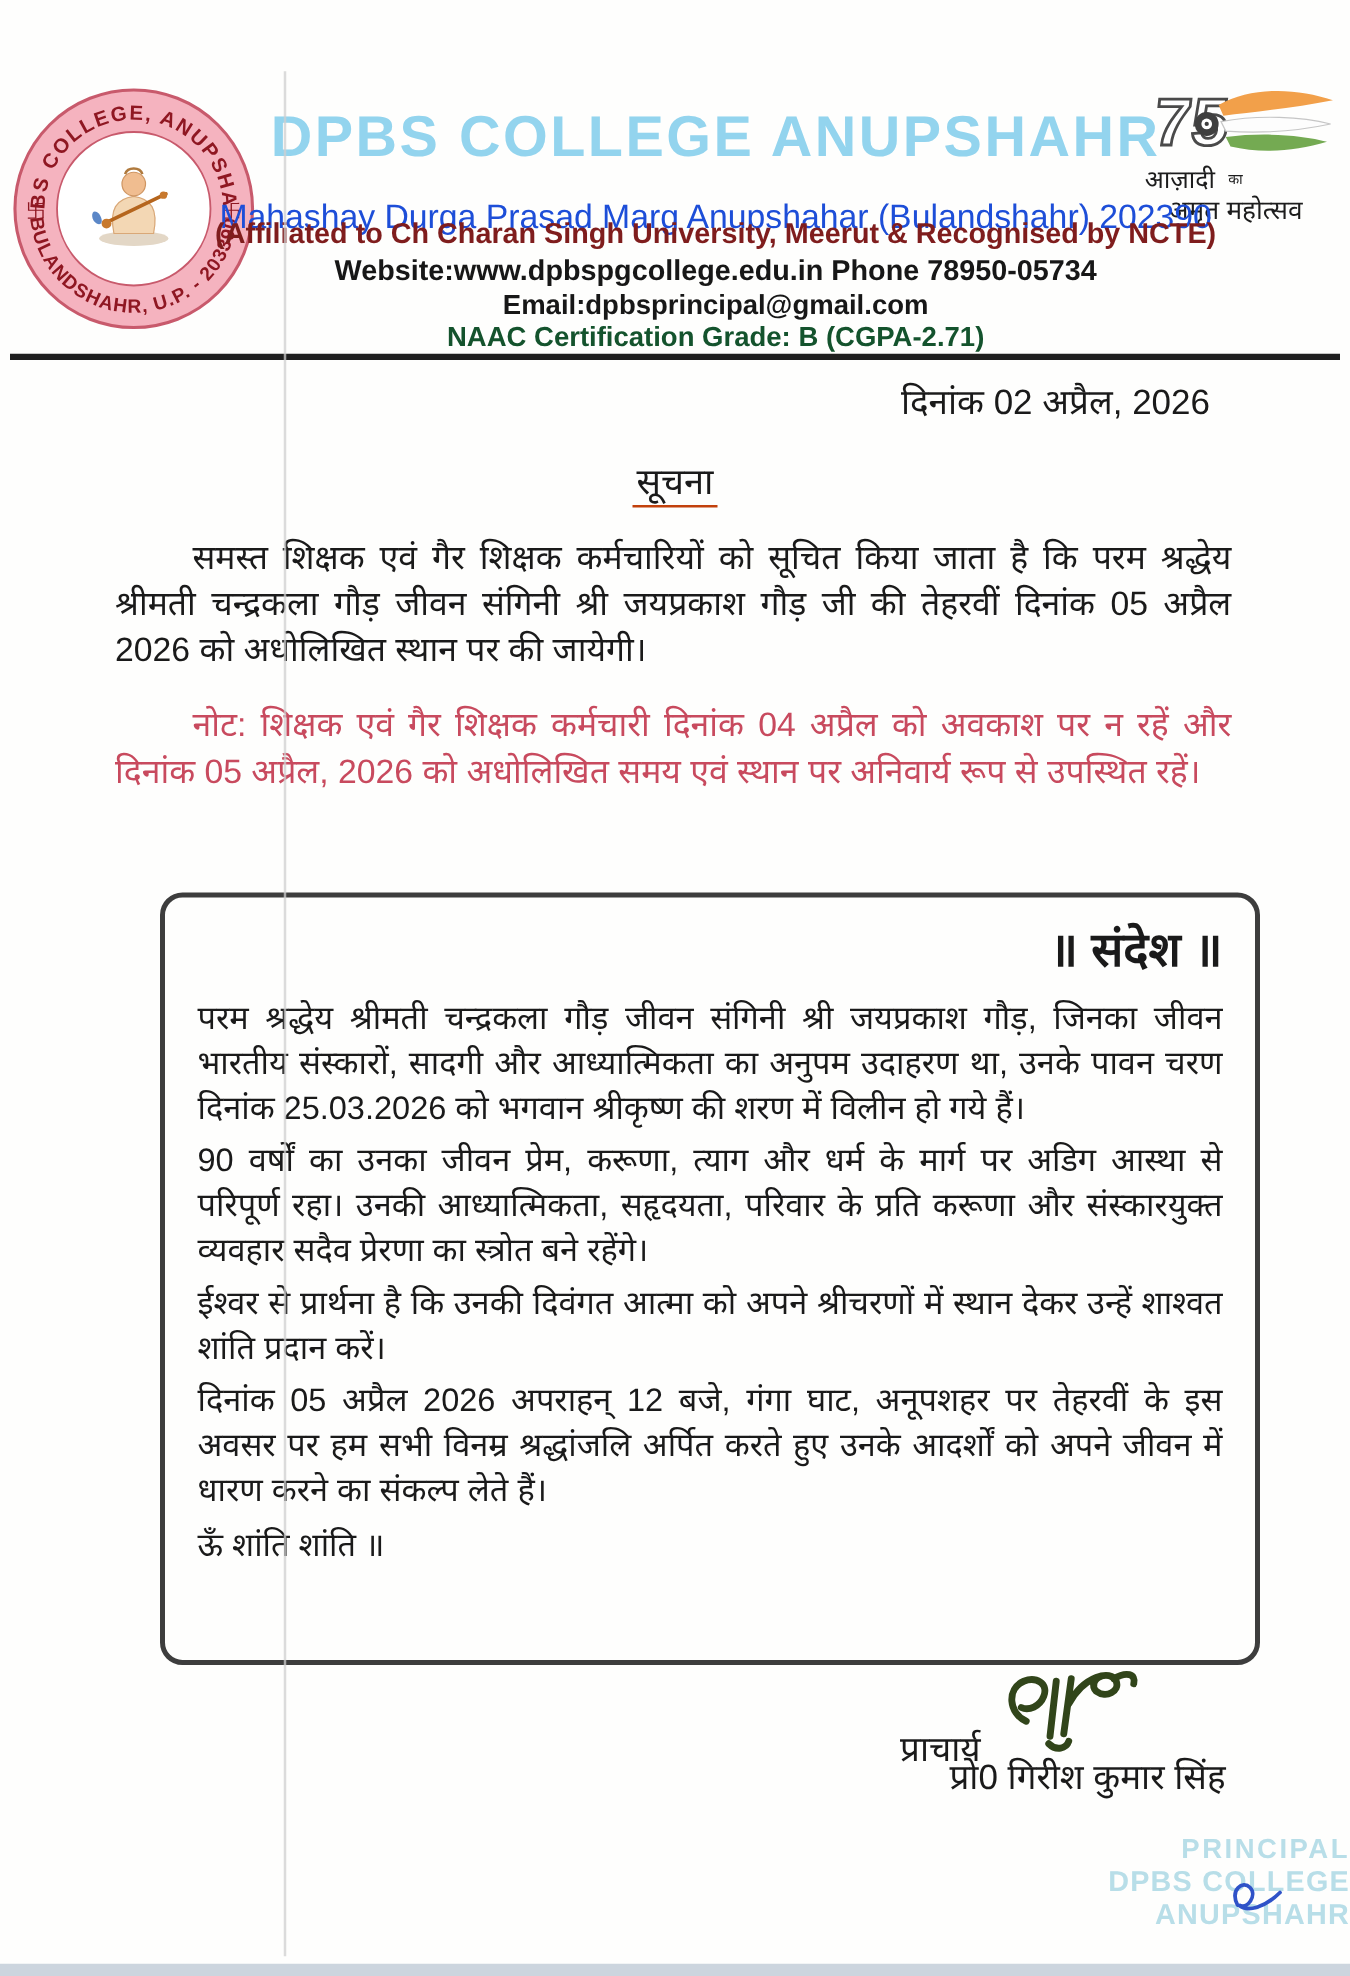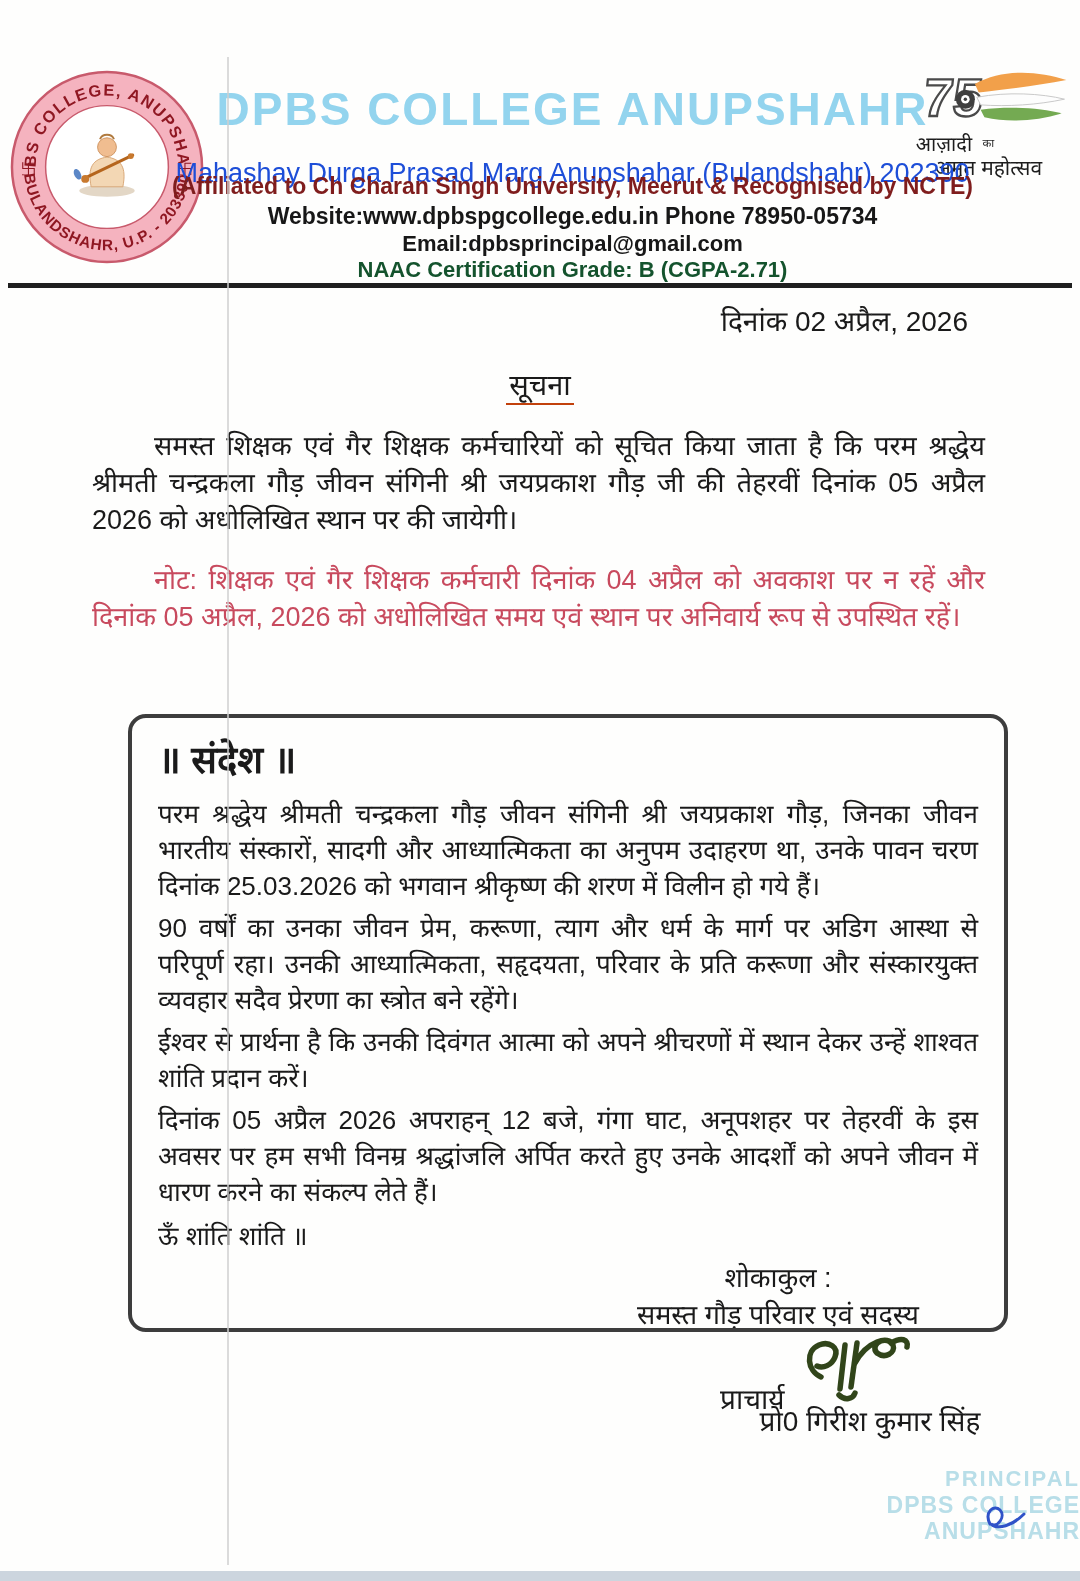--- a/index.html
+++ b/index.html
@@ -27,21 +27,21 @@
   .notice-heading-wrap span{border-bottom:2px solid #c2410c;padding:0 3px 2px;}
   .para{left:92px;width:893px;font-size:27px;line-height:37px;text-align:justify;}
   .para1{top:428px;text-indent:62px;}
   .note{top:562px;text-indent:62px;}
   
   .msg-box{
     left:128px;top:714px;width:880px;height:618px;box-sizing:border-box;
     border:4px solid #3d3d3d;border-radius:18px;padding:12px 26px 0;
     overflow:hidden;background:transparent;z-index:2;
   }
-  .msg-title{text-align:left;font-size:38px;font-weight:bold;margin:2px 0 12px;}
+  .msg-title{text-align:right;font-size:38px;font-weight:bold;margin:2px 0 12px;}
   .msg-box p{margin:0 0 6px;font-size:26px;line-height:36px;text-align:justify;}
   .shanti{text-align:center;font-size:27px;margin:8px 0 6px !important;}
   .mourners{margin:6px 10px 0 auto;width:380px;text-align:center;font-size:27px;line-height:37px;}
   
   .sig-svg{left:795px;top:1333px;z-index:3;}
   .principal-name{left:720px;top:1401px;width:300px;text-align:center;font-size:28px;}
   .principal-desig{left:720px;top:1379px;width:300px;text-align:left;font-size:28px;}
   .stamp{left:758px;top:1466px;font-weight:bold;letter-spacing:2px;line-height:26px;z-index:1;text-align:right;}
   .stamp .l1{font-size:22px;}
   .stamp .l2{font-size:23px;letter-spacing:1px;}
@@ -120,24 +120,20 @@
   <div class="abs para para1">समस्त शिक्षक एवं गैर शिक्षक कर्मचारियों को सूचित किया जाता है कि परम श्रद्धेय श्रीमती चन्द्रकला गौड़ जीवन संगिनी श्री जयप्रकाश गौड़ जी की तेहरवीं दिनांक 05 अप्रैल 2026 को अधोलिखित स्थान पर की जायेगी।</div>
   <div class="abs para note" style="color:#c84a5e">नोट: शिक्षक एवं गैर शिक्षक कर्मचारी दिनांक 04 अप्रैल को अवकाश पर न रहें और दिनांक 05 अप्रैल, 2026 को अधोलिखित समय एवं स्थान पर अनिवार्य रूप से उपस्थित रहें।</div>
 
   <div class="abs msg-box">
     <div class="msg-title">॥ संदेश ॥</div>
     <p>परम श्रद्धेय श्रीमती चन्द्रकला गौड़ जीवन संगिनी श्री जयप्रकाश गौड़, जिनका जीवन भारतीय संस्कारों, सादगी और आध्यात्मिकता का अनुपम उदाहरण था, उनके पावन चरण दिनांक 25.03.2026 को भगवान श्रीकृष्ण की शरण में विलीन हो गये हैं।</p>
     <p>90 वर्षों का उनका जीवन प्रेम, करूणा, त्याग और धर्म के मार्ग पर अडिग आस्था से परिपूर्ण रहा। उनकी आध्यात्मिकता, सहृदयता, परिवार के प्रति करूणा और संस्कारयुक्त व्यवहार सदैव प्रेरणा का स्त्रोत बने रहेंगे।</p>
     <p>ईश्वर से प्रार्थना है कि उनकी दिवंगत आत्मा को अपने श्रीचरणों में स्थान देकर उन्हें शाश्वत शांति प्रदान करें।</p>
     <p>दिनांक 05 अप्रैल 2026 अपराहन् 12 बजे, गंगा घाट, अनूपशहर पर तेहरवीं के इस अवसर पर हम सभी विनम्र श्रद्धांजलि अर्पित करते हुए उनके आदर्शों को अपने जीवन में धारण करने का संकल्प लेते हैं।</p>
     <p class="shanti">ऊँ शांति शांति ॥</p>
-    <div class="mourners">
-      <div>शोकाकुल :</div>
-      <div>समस्त गौड़ परिवार एवं सदस्य</div>
-    </div>
   </div>
 
   <div class="abs stamp" style="color:rgba(125,195,215,0.55)">
     <div class="l1">PRINCIPAL</div>
     <div class="l2">DPBS COLLEGE ANUPSHAHR</div>
   </div>
 
   <svg class="abs sig-svg" width="118" height="78" viewBox="0 0 118 78">
     <g fill="none" stroke="#31451a" stroke-width="5.5" stroke-linecap="round" stroke-linejoin="round">
       <path d="M26,44 C12,38 10,18 24,12 C34,8 44,14 40,24 C37,32 28,36 22,33"></path>

